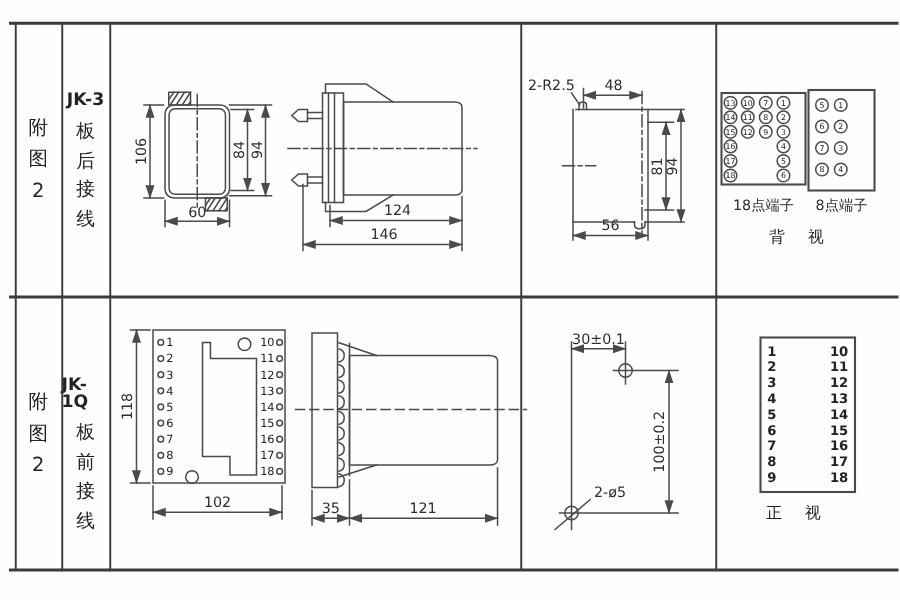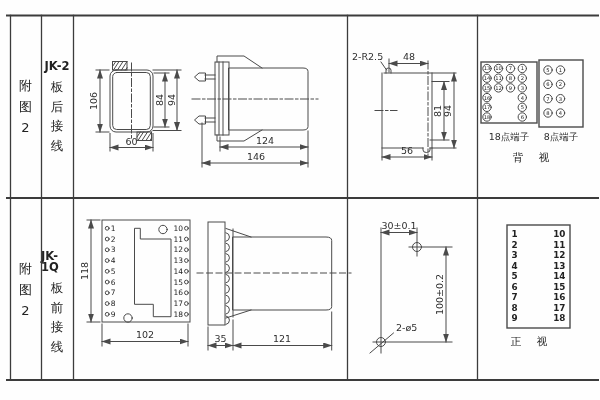--- a/index.html
+++ b/index.html
@@ -34,21 +34,21 @@
 <body>
 
 <div id="canvas">
 
   <div class="hcell figchars" style="left:10px;top:15px;width:31px;height:183px;">
     <span>附</span>
     <span>图</span>
     <span>2</span>
   </div>
   <div class="hcell titlecell" style="left:41px;top:15px;width:32px;height:183px;">
-    <span class="model">JK-2</span>
+    <span class="model">JK-3</span>
     <span>板</span>
     <span>后</span>
     <span>接</span>
     <span>线</span>
   </div>
   <div class="hcell figchars" style="left:10px;top:198px;width:31px;height:182px;">
     <span>附</span>
     <span>图</span>
     <span>2</span>
   </div>

